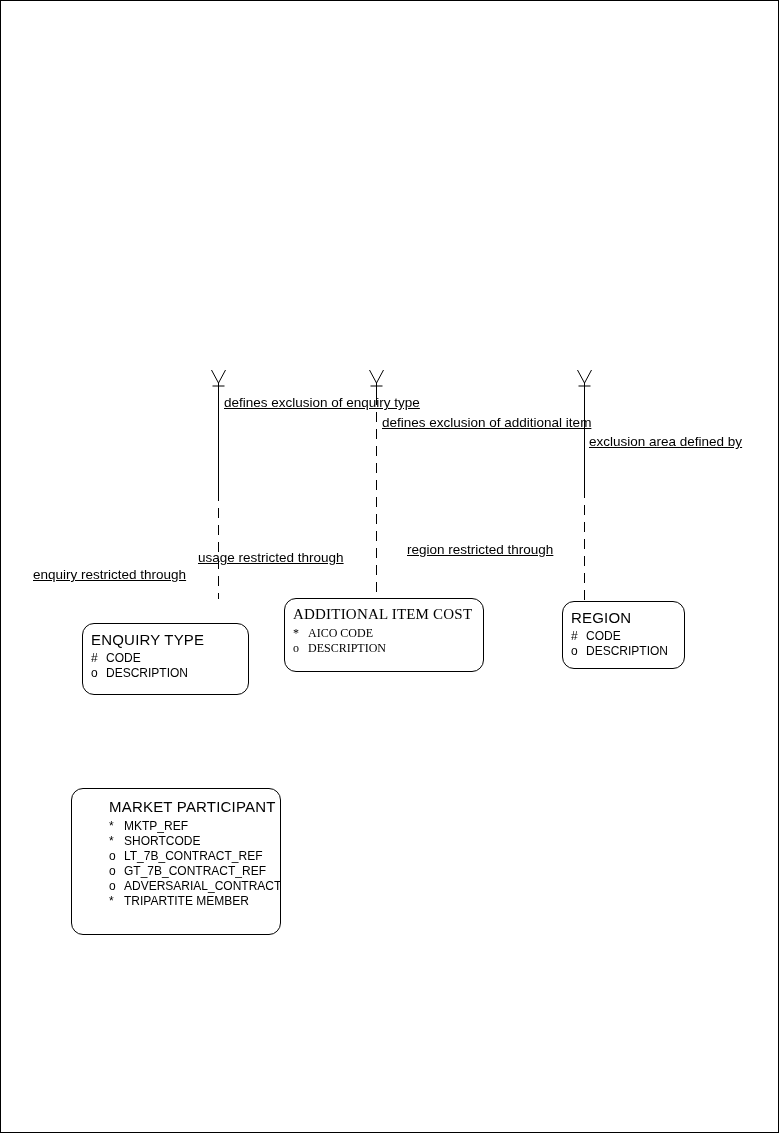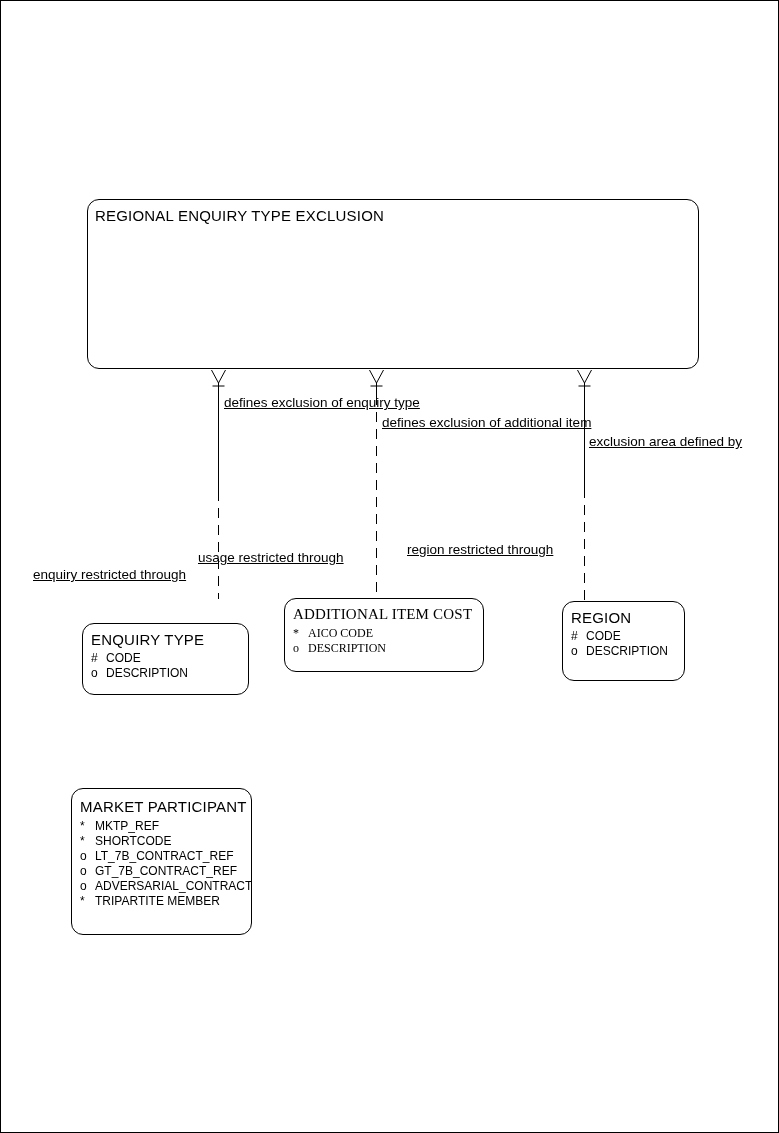--- a/index.html
+++ b/index.html
@@ -40,22 +40,22 @@
     position:absolute;
     font-size:13.5px;
     white-space:nowrap;
     text-decoration:underline;
   }
   
   #e-retex{left:86px;top:198px;width:612px;height:170px;}
   #e-retex .entity-title{margin:7px 6px 3px 7px;}
   #e-enquiry{left:81px;top:622px;width:167px;height:72px;}
   #e-aico{left:283px;top:597px;width:200px;height:74px;font-family:Liberation Serif, serif;}
-  #e-region{left:561px;top:600px;width:123px;height:80px;}
-  #e-mktp{left:70px;top:787px;width:181px;height:147px;}
+  #e-region{left:561px;top:600px;width:123px;height:68px;}
+  #e-mktp{left:70px;top:787px;width:210px;height:147px;padding-left:29px;}
   #e-mktp .entity-title{margin:9px 6px 4px 8px;}
   
   #lbl-r0-parent{left:223px;top:394px;}
   #lbl-r1-parent{left:381px;top:414px;}
   #lbl-r2-parent{left:588px;top:433px;text-align:center;}
   #lbl-r0-child{left:24px;top:566px;margin-left:8px;}
   #lbl-r1-child{left:197px;top:549px;}
   #lbl-r2-child{left:406px;top:541px;}
 </style>
 </head>
@@ -77,23 +77,20 @@
       <line class="dashed" x1="375.5" y1="394" x2="375.5" y2="597"></line>
     </g>
 
     <g>
       <path d="M576.5,369 L583.5,382 M590.5,369 L583.5,382 M577.5,385 L589.5,385"></path>
       <line x1="583.5" y1="382" x2="583.5" y2="487"></line>
       <line class="dashed" x1="583.5" y1="487" x2="583.5" y2="600"></line>
     </g>
   </svg>
 
-  <div class="entity" id="e-retex">
-    <div class="entity-title">REGIONAL ENQUIRY TYPE EXCLUSION</div>
-  </div>
 
   <div class="entity" id="e-enquiry">
     <div class="entity-title">ENQUIRY TYPE</div>
     <div class="attr"><span class="marker">#</span><span>CODE</span></div>
     <div class="attr"><span class="marker">o</span><span>DESCRIPTION</span></div>
   </div>
 
   <div class="entity" id="e-aico">
     <div class="entity-title">ADDITIONAL ITEM COST</div>
     <div class="attr"><span class="marker">*</span><span>AICO CODE</span></div>

